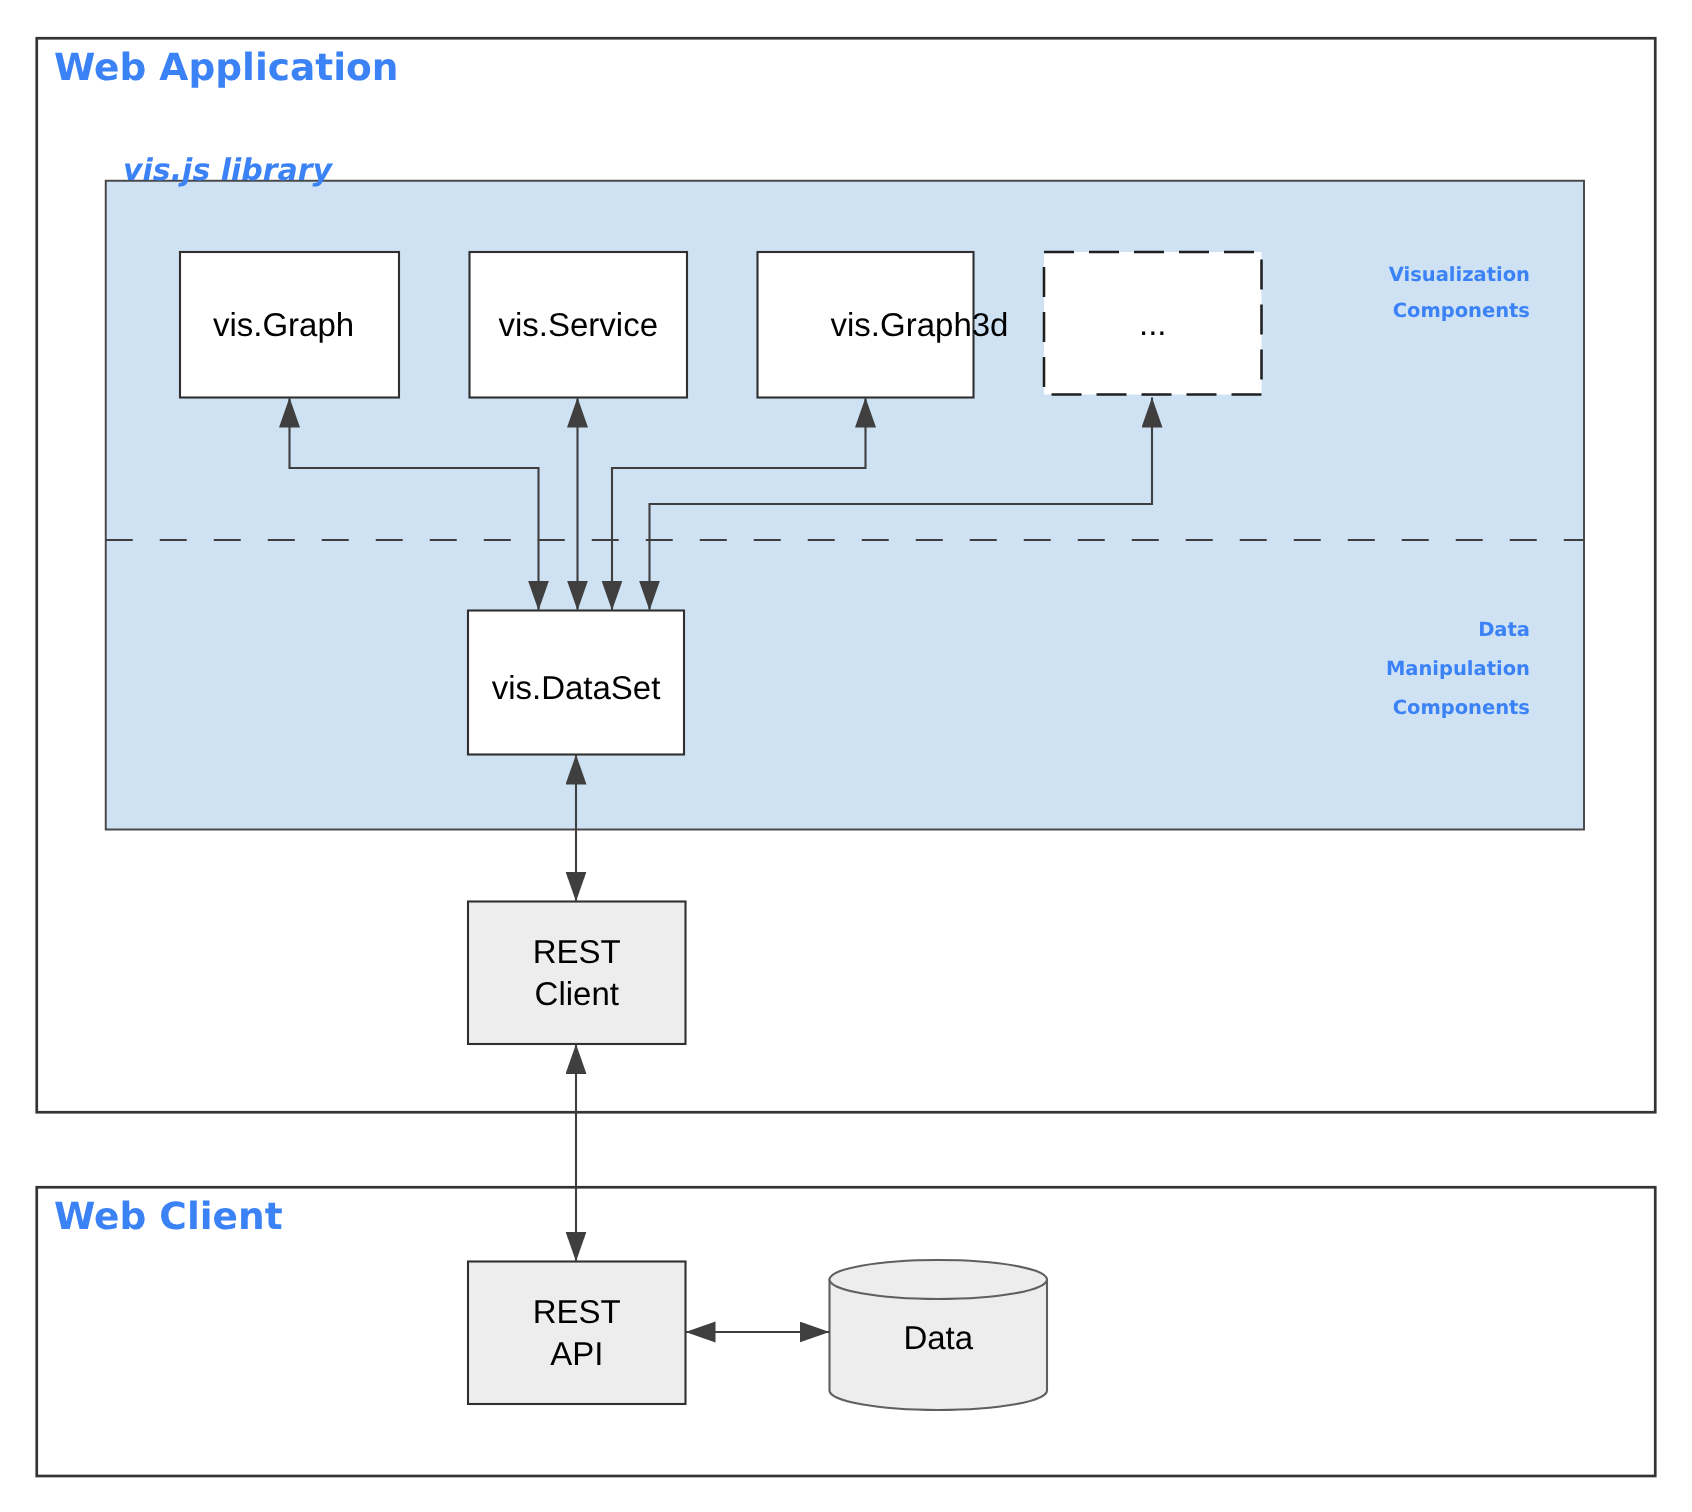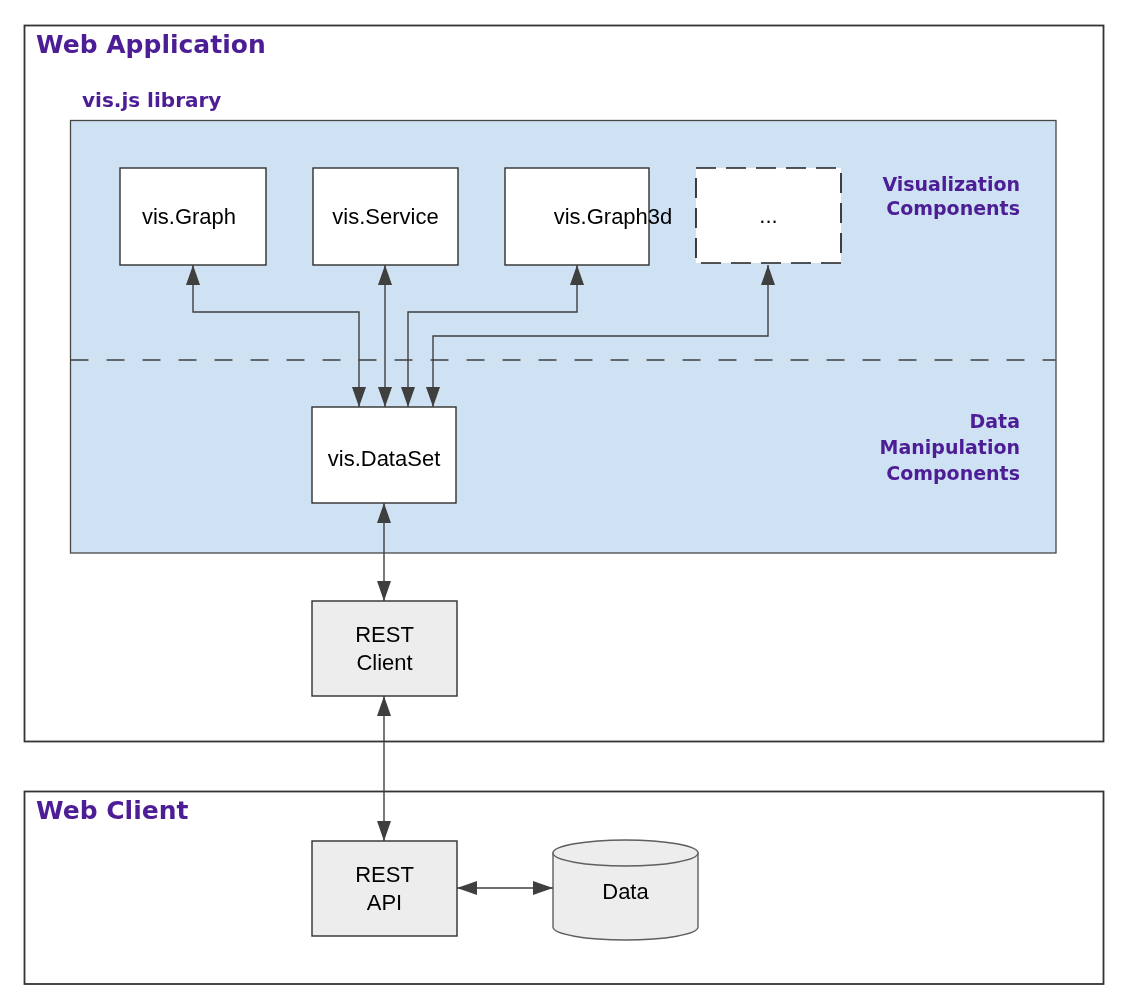--- a/index.html
+++ b/index.html
@@ -1,50 +1,50 @@
 <!DOCTYPE html>
 <html><head>
 <meta charset="utf-8">
 <style>
   html,body { margin:0; padding:0; background:#ffffff; }
   .stage {
     position:relative; width:1128px; height:1008px; background:#ffffff;
     font-family:"Liberation Sans", sans-serif; overflow:hidden;
   }
   .stage svg { position:absolute; left:0; top:0; }
-  .t { position:absolute; color:#4c1d95; }
+  .t { position:absolute; color:#3b82f6; }
   .title {
     font-family:"DejaVu Sans", sans-serif; font-weight:bold; font-size:25px;
     white-space:nowrap;
   }
   .subtitle {
     font-family:"DejaVu Sans", sans-serif; font-weight:bold; font-size:20px;
     white-space:nowrap;
   }
   .grp {
-    font-family:"DejaVu Sans", sans-serif; font-weight:bold; font-size:19px;
+    font-family:"DejaVu Sans", sans-serif; font-weight:bold; font-size:13px;
     text-align:right; white-space:pre-line;
   }
   .grp.viz  { right:108px; top:172px; line-height:24px; }
   .grp.data { right:108px; top:408px; line-height:26px; }
   .node-label {
     position:absolute; display:flex; align-items:center; justify-content:center;
     text-align:center; font-size:22px; color:#000; white-space:pre-line;
     line-height:28px;
   }
   .lbl-graph    { left:120px; top:168px; width:138px; height:97px; }
   .lbl-timeline { left:313px; top:168px; width:145px; height:97px; }
   .lbl-graph3d  { left:505px; top:168px; width:152px; height:97px;margin-left:32px; }
   .lbl-dots     { left:696px; top:168px; width:145px; height:95px; }
   .lbl-dataset  { left:312px; top:407px; width:144px; height:104px; }
   .lbl-client   { left:312px; top:601px; width:145px; height:95px; }
   .lbl-api      { left:312px; top:841px; width:145px; height:95px; }
   .lbl-data     { left:553px; top:852px; width:145px; height:80px; }
   .pos-app-title { left:36px; top:30px; }
-  .pos-lib-title { left:82px; top:88px; }
+  .pos-lib-title { left:82px; top:101px;font-style:italic; }
   .pos-svc-title { left:36px; top:796px; }
 </style>
 </head>
 <body>
 
 <div class="stage">
 
   <svg width="1128" height="1008" viewBox="0 0 1128 1008">
     <defs>
       <marker id="ah" markerUnits="userSpaceOnUse" markerWidth="22" markerHeight="16" refX="20" refY="7" orient="auto">

